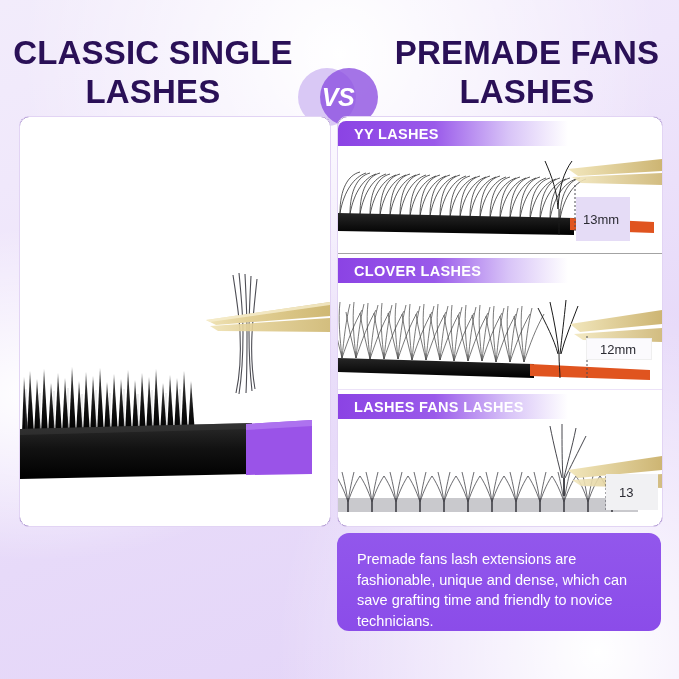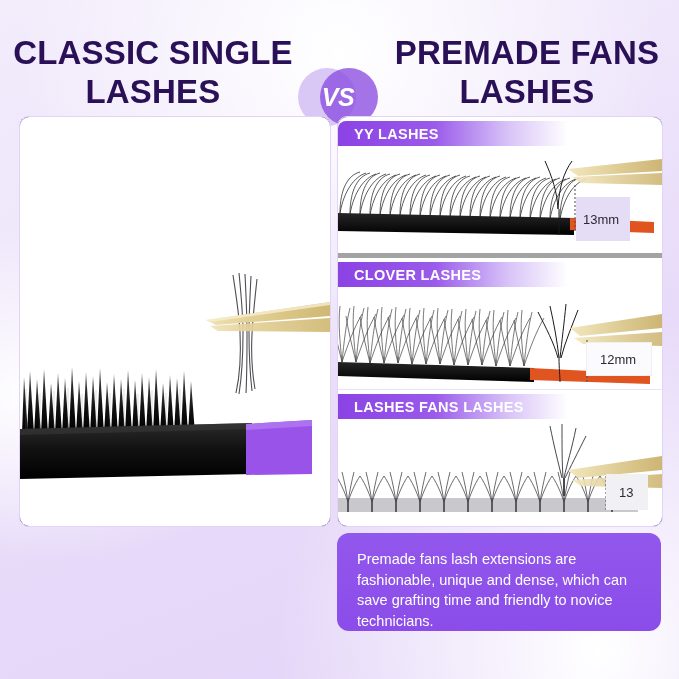--- a/index.html
+++ b/index.html
@@ -64,21 +64,21 @@
     line-height: 1.42;
     padding: 16px 18px 14px 20px;
     box-sizing: border-box;
   }
   .caption.left  { left: 19px;  top: 533px; width: 310px; height: 98px; }
   .caption.right { left: 337px; top: 533px; width: 324px; height: 98px; }
 
   
   .subpanel { position: absolute; left: 0; width: 324px; overflow: hidden; }
   .sub1 { top: 0;   height: 136px; }
-  .sub2 { top: 136px; height: 136px; border-top: 5px solid #a3a3a3; }
+  .sub2 { top: 136px; height: 136px; border-top: 1px solid #a3a3a3; }
   .sub3 { top: 272px; height: 137px; border-top: 1px solid #ece2f8; }
 
   .banner {
     position: absolute; left: 0; top: 4px; height: 25px; width: 230px;
     background: linear-gradient(90deg, #8b43e4 0%, #9a5aea 42%, rgba(168,122,238,.45) 74%, rgba(255,255,255,0) 100%);
     border-radius: 0 0 0 0;
     display: flex; align-items: center;
   }
   .sub1 .banner { border-top-left-radius: 8px; }
   .banner .banner-label {
@@ -412,21 +412,21 @@
         <path d="M232,70 L324,56 L324,70 L242,78 Z" fill="url(#gold2)"></path>
         <path d="M236,80 L324,74 L324,88 L245,86 Z" fill="url(#gold2)" opacity="0.9"></path>
 
         <g stroke="#4a4a52" stroke-width="1" stroke-dasharray="2,2">
           <path d="M249,82 L249,124"></path>
         </g>
       </svg>
       <div class="banner">
         <span class="banner-label">CLOVER LASHES</span>
       </div>
-      <div class="chip wht" style="left:248px; top:84px; width:66px; height:34px;">
+      <div class="chip wht" style="left:248px; top:84px; width:66px; height:22px;">
         <span style="padding-left:6px;">12mm</span>
       </div>
     </div>
 
     <div class="subpanel sub3">
       <svg class="art" viewBox="0 0 324 137" preserveAspectRatio="none">
         <defs>
           <linearGradient id="gold3" x1="0" y1="0" x2="1" y2="0">
             <stop offset="0" stop-color="#f2e7bd"></stop>
               <stop offset="1" stop-color="#cdb573"></stop>
@@ -510,21 +510,21 @@
         <path d="M230,80 L324,66 L324,80 L240,88 Z" fill="url(#gold3)"></path>
         <path d="M234,90 L324,84 L324,98 L243,96 Z" fill="url(#gold3)" opacity="0.9"></path>
 
         <g stroke="#4a4a52" stroke-width="1" stroke-dasharray="2,2">
           <path d="M268,86 L268,122"></path>
         </g>
       </svg>
       <div class="banner">
         <span class="banner-label">LASHES FANS LASHES</span>
       </div>
-      <div class="chip gry" style="left:268px; top:84px; width:42px; height:36px;">
+      <div class="chip gry" style="left:268px; top:84px; width:52px; height:36px;">
         <span style="padding-left:6px;">13</span>
       </div>
     </div>
   </div>
 
 
   <div class="caption right">Premade fans lash extensions are fashionable, unique and dense, which can save grafting time and friendly to novice technicians.</div>
 
 </div>
 

